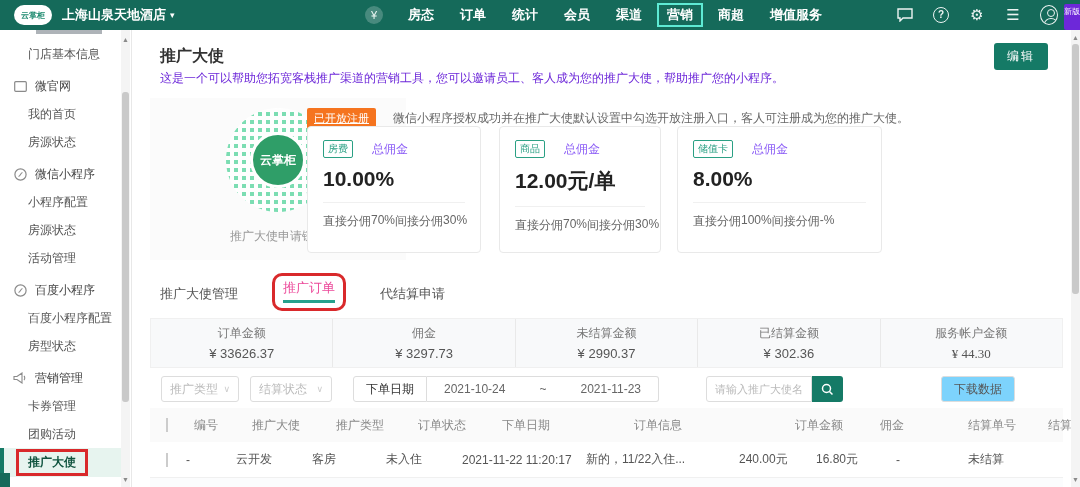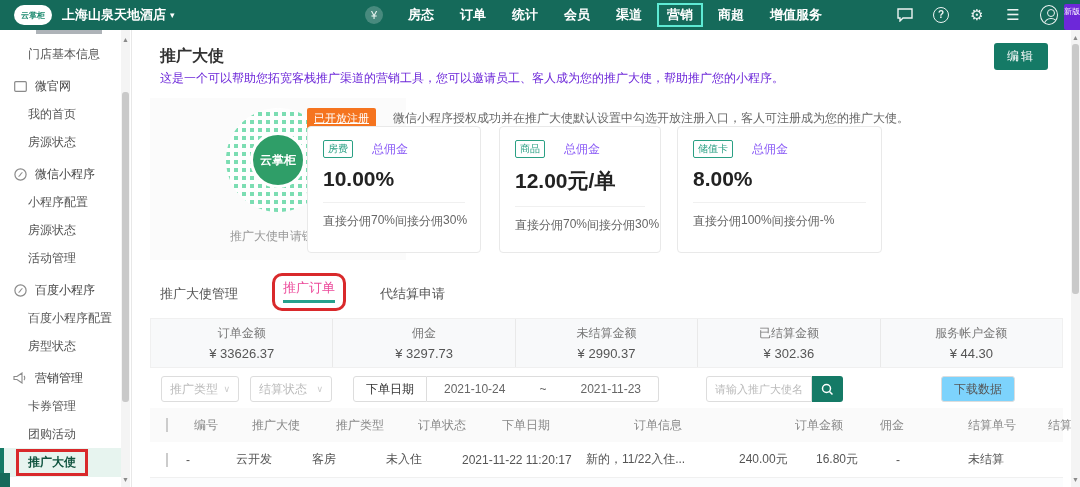--- a/index.html
+++ b/index.html
@@ -70,21 +70,21 @@
   .card-detail { font-size:12px; color:#666; display:flex; white-space:nowrap; }
 
   .tabs { position:absolute; left:27px; top:243px; display:flex; align-items:flex-end; gap:34px; font-size:13px; color:#555; }
   .tab { padding-bottom:8px; cursor:pointer; }
   .tab.active { color:#ec4899; font-weight:normal; border-bottom:3px solid #26a18c; padding-bottom:5px;border-radius:10px; }
   .tab.annotated { border:3px solid #d9292b; padding:3px 8px 5px; }
   .tab.annotated span { display:inline-block; border-bottom:3px solid #26a18c; padding-bottom:3px; }
 
   .summary { position:absolute; left:17px; top:288px; width:913px; height:50px; background:#f8f9fa; border:1px solid #f0f0f0; display:flex; }
   .sum-col { flex:1; display:flex; flex-direction:column; align-items:center; justify-content:center; gap:4px; border-right:1px solid #e9e9e9; }
-  .sum-col:last-child { border-right:none; }
+  .sum-col:last-child { border-right:none;font-family:Liberation Serif, serif; }
   .sum-label { font-size:12px; color:#777; }
   .sum-value { font-size:13px; color:#555; }
 
   .filters { position:absolute; left:17px; top:346px; width:913px; height:26px; }
   .sel { position:absolute; top:0; height:26px; border:1px solid #ddd; border-radius:3px; background:#fff; display:flex; align-items:center; justify-content:space-between; padding:0 8px; font-size:12px; color:#bbb; cursor:pointer; }
   .sel .chev { font-size:9px; color:#ccc; }
   .sel1 { left:11px; width:78px; }
   .sel2 { left:100px; width:82px; }
   .dategroup { position:absolute; left:203px; top:0; height:26px; display:flex; }
   .date-label { border:1px solid #ddd; border-radius:3px 0 0 3px; background:#fff; font-size:12px; color:#333; display:flex; align-items:center; padding:0 12px; }

